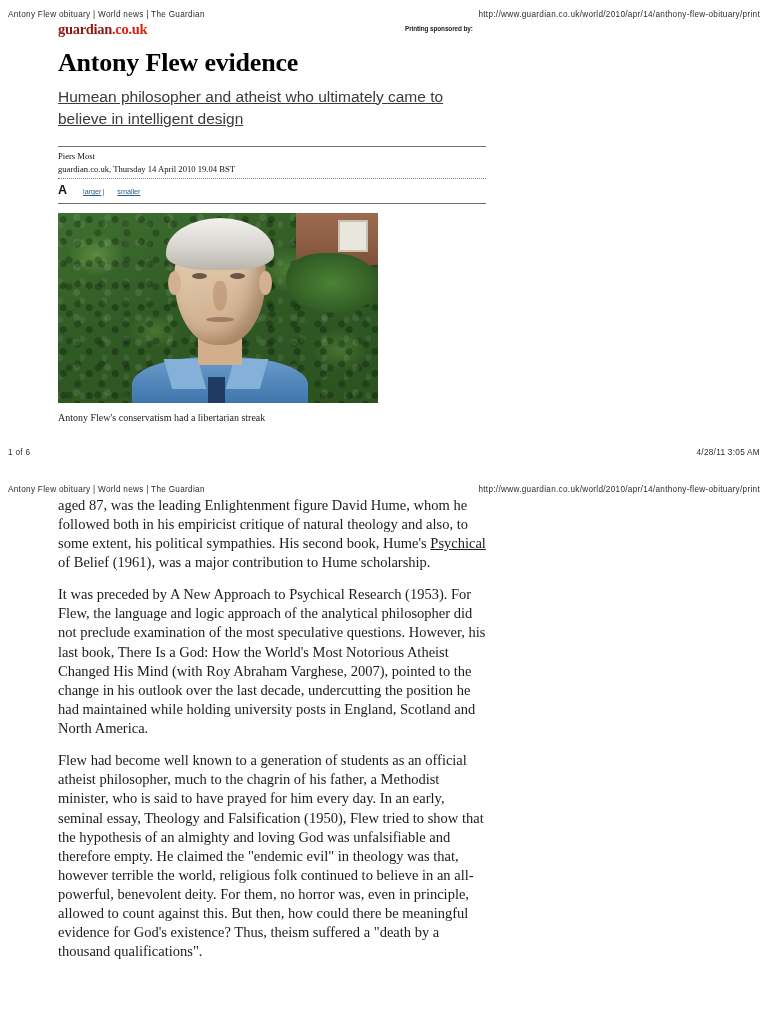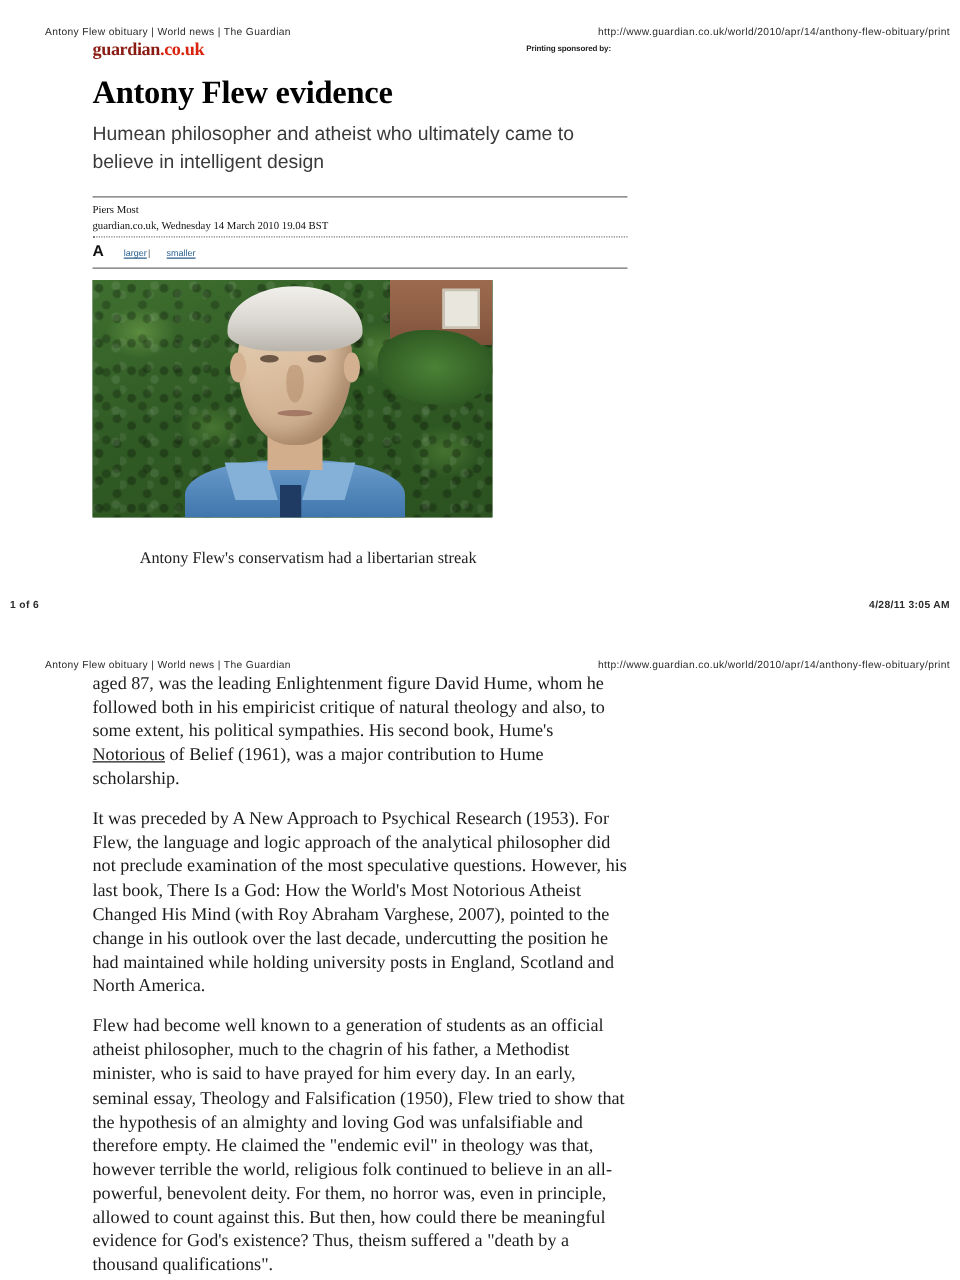--- a/index.html
+++ b/index.html
@@ -28,26 +28,26 @@
     align-items: baseline;
     font-family: "Liberation Sans", "DejaVu Sans", sans-serif;
     font-size: 8.2px;
     color: #2b2b2b;
     letter-spacing: 0.3px;
     padding: 0 8px;
   }
   .print-chrome .left  { white-space: nowrap; }
   .print-chrome .right { white-space: nowrap; }
 
-  .page-header { padding-top: 21px; padding-bottom: 2px; margin-left: 28px; }
-  .page-footer { padding-top: 6px; padding-bottom: 2px; font-weight: bold; }
+  .page-header { padding-top: 10px; padding-bottom: 2px; }
+  .page-footer { padding-top: 6px; padding-bottom: 2px; }
 
   
   .article {
-    padding: 0 0 0 74px;
+    padding: 0 0 0 58px;
     width: 710px;
     box-sizing: border-box;
   }
 
   .masthead-row {
     position: relative;
     height: 22px;
     width: 430px;
   }
   .logo {
@@ -85,20 +85,21 @@
   }
 
   .standfirst {
     font-family: "Liberation Sans", "DejaVu Sans", sans-serif;
     font-size: 15.5px;
     line-height: 1.44;
     color: #3a3a3a;
     width: 425px;
     margin: 0 0 16px 0;
     font-weight: 400;
+    text-decoration: underline;
   }
 
   .rule-solid {
     border: 0;
     border-top: 1px solid #6f6f6f;
     margin: 0;
     width: 428px;
   }
   .rule-dotted {
     border: 0;
@@ -262,25 +263,24 @@
   .photo .collar-r { left: 172px; transform: skewX(-16deg); }
   .photo .tie {
     position: absolute;
     left: 150px; bottom: 0;
     width: 17px; height: 26px;
     background: #1f3a63;
   }
 
   .caption {
     font-family: "Liberation Serif", "DejaVu Serif", serif;
-    font-size: 13px;
+    font-size: 10px;
     color: #222;
-    margin-top: 24px;
+    margin-top: 8px;
     line-height: 1.3;
-    text-align: center;
   }
 
   
   .body-copy {
     font-family: "Liberation Serif", "DejaVu Serif", serif;
     font-size: 14.5px;
     line-height: 1.32;
     color: #1b1b1b;
     width: 428px;
   }
@@ -321,21 +321,21 @@
     </div>
 
     <h1 class="headline">Antony Flew evidence</h1>
 
     <div class="standfirst">Humean philosopher and atheist who ultimately came to believe in intelligent design</div>
 
     <hr class="rule-solid">
 
     <div class="byline">
       <span class="author">Piers Most</span>
-      <span class="meta">guardian.co.uk, Wednesday 14 March 2010 19.04 BST</span>
+      <span class="meta">guardian.co.uk, Thursday 14 April 2010 19.04 BST</span>
     </div>
 
     <hr class="rule-dotted">
 
     <div class="textsize">
       <span class="glyph-a">A</span>
       <span class="links"><a href="#">larger</a><span class="sep">|</span><a href="#">smaller</a></span>
     </div>
 
     <hr class="rule-solid">
@@ -377,19 +377,19 @@
 
 <div class="page page-two">
 
   <div class="print-chrome page-header">
     <span class="left">Antony Flew obituary | World news | The Guardian</span>
     <span class="right">http://www.guardian.co.uk/world/2010/apr/14/anthony-flew-obituary/print</span>
   </div>
 
   <div class="article">
     <div class="body-copy">
-        <p>aged 87, was the leading Enlightenment figure David Hume, whom he followed both in his empiricist critique of natural theology and also, to some extent, his political sympathies. His second book, Hume's <a href="#">Notorious</a> of Belief (1961), was a major contribution to Hume scholarship.</p>
+        <p>aged 87, was the leading Enlightenment figure David Hume, whom he followed both in his empiricist critique of natural theology and also, to some extent, his political sympathies. His second book, Hume's <a href="#">Psychical</a> of Belief (1961), was a major contribution to Hume scholarship.</p>
         <p>It was preceded by A New Approach to Psychical Research (1953). For Flew, the language and logic approach of the analytical philosopher did not preclude examination of the most speculative questions. However, his last book, There Is a God: How the World's Most Notorious Atheist Changed His Mind (with Roy Abraham Varghese, 2007), pointed to the change in his outlook over the last decade, undercutting the position he had maintained while holding university posts in England, Scotland and North America.</p>
         <p>Flew had become well known to a generation of students as an official atheist philosopher, much to the chagrin of his father, a Methodist minister, who is said to have prayed for him every day. In an early, seminal essay, Theology and Falsification (1950), Flew tried to show that the hypothesis of an almighty and loving God was unfalsifiable and therefore empty. He claimed the "endemic evil" in theology was that, however terrible the world, religious folk continued to believe in an all-powerful, benevolent deity. For them, no horror was, even in principle, allowed to count against this. But then, how could there be meaningful evidence for God's existence? Thus, theism suffered a "death by a thousand qualifications".</p>
       </div>
   </div>
 
 </div>
 
 </body></html>

